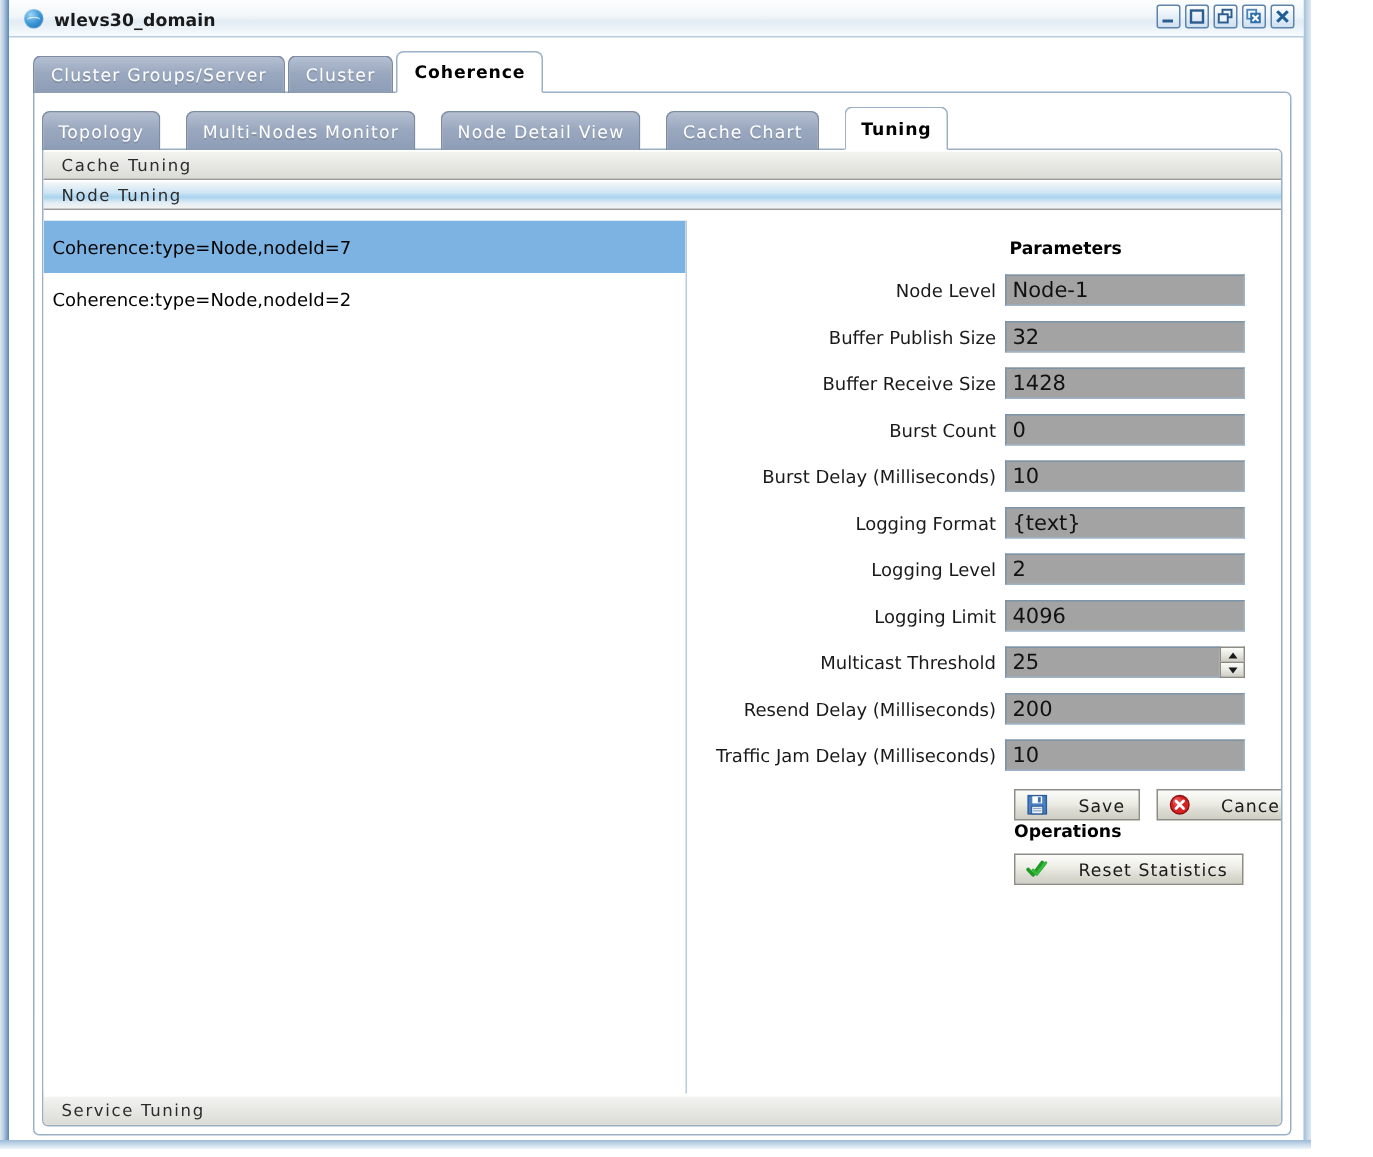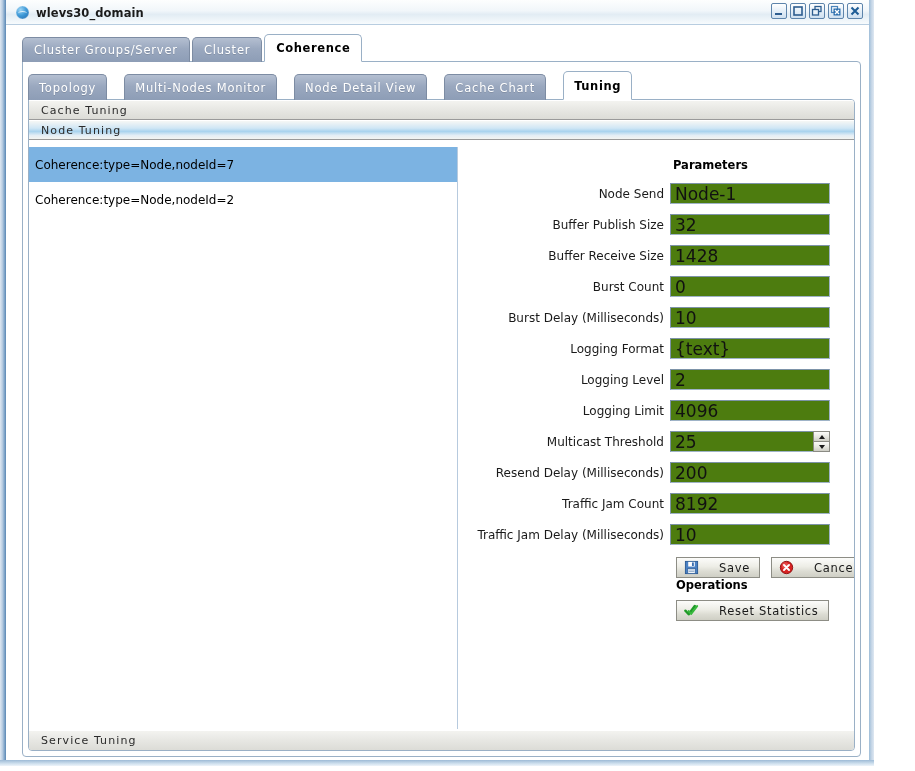--- a/index.html
+++ b/index.html
@@ -257,23 +257,23 @@
     color: #1a1a1a;
     box-sizing: border-box;
     white-space: nowrap;
   }
   .finput {
     width: 160px;
     height: 21px;
     border: 1px solid #9fb3c7;
     border-top-color: #7d93a8;
     border-left-color: #7d93a8;
-    background: #4d7c0f;
+    background: #a3a3a3;
     font-family: "DejaVu Sans", "Liberation Sans", sans-serif;
-    font-size: 17px;
+    font-size: 14px;
     color: #111111;
     padding: 0 4px;
     box-sizing: border-box;
     outline: none;
   }
   .spinner-wrap { display: flex; align-items: stretch; }
   .spinner-wrap .finput { width: 143px; border-right: none; }
   .spin-btns {
     width: 17px; height: 21px;
     display: flex; flex-direction: column;
@@ -409,21 +409,21 @@
         <div class="list-item selected">Coherence:type=Node,nodeId=7</div>
         <div class="list-item">Coherence:type=Node,nodeId=2</div>
       </div>
 
       <div class="form-pane">
         <div class="section-title">Parameters</div>
 
         <div class="form-rows">
 
           <div class="frow">
-            <div class="flabel">Node Send</div>
+            <div class="flabel">Node Level</div>
             <input class="finput" value="Node-1" style="">
           </div>
 
           <div class="frow">
             <div class="flabel">Buffer Publish Size</div>
             <input class="finput" value="32" style="">
           </div>
 
           <div class="frow">
             <div class="flabel">Buffer Receive Size</div>
@@ -469,24 +469,20 @@
               </div>
             </div>
           </div>
 
           <div class="frow">
             <div class="flabel">Resend Delay (Milliseconds)</div>
             <input class="finput" value="200" style="">
           </div>
 
 
-          <div class="frow">
-            <div class="flabel">Traffic Jam Count</div>
-            <input class="finput" value="8192" style="">
-          </div>
 
           <div class="frow">
             <div class="flabel">Traffic Jam Delay (Milliseconds)</div>
             <input class="finput" value="10" style="">
           </div>
 
           <div class="btn-row">
             <div class="jbtn">
               <svg class="icon-16" viewBox="0 0 16 16">
                 <rect x="1.5" y="1.5" width="13" height="13" fill="#4a81c4" stroke="#2b5a94" stroke-width="1"></rect>

